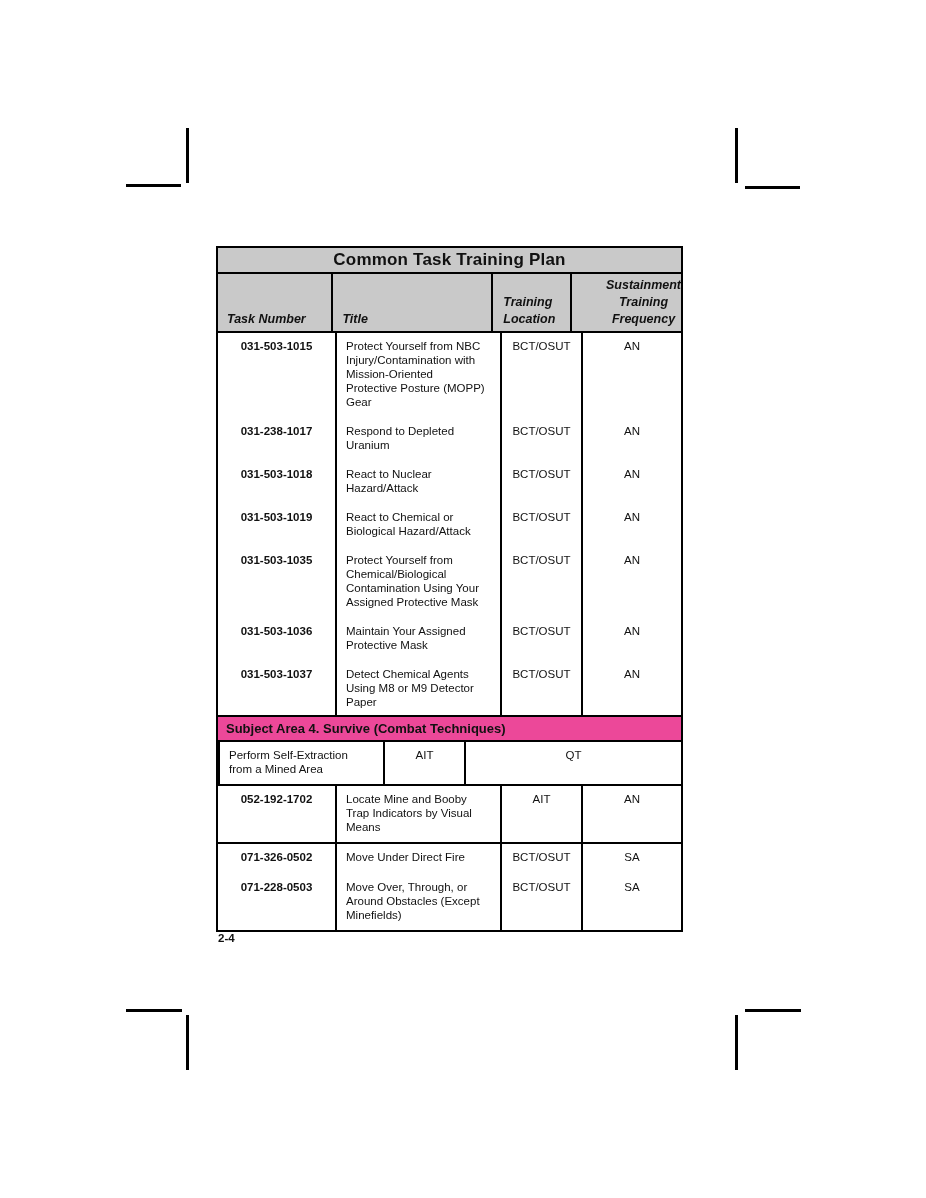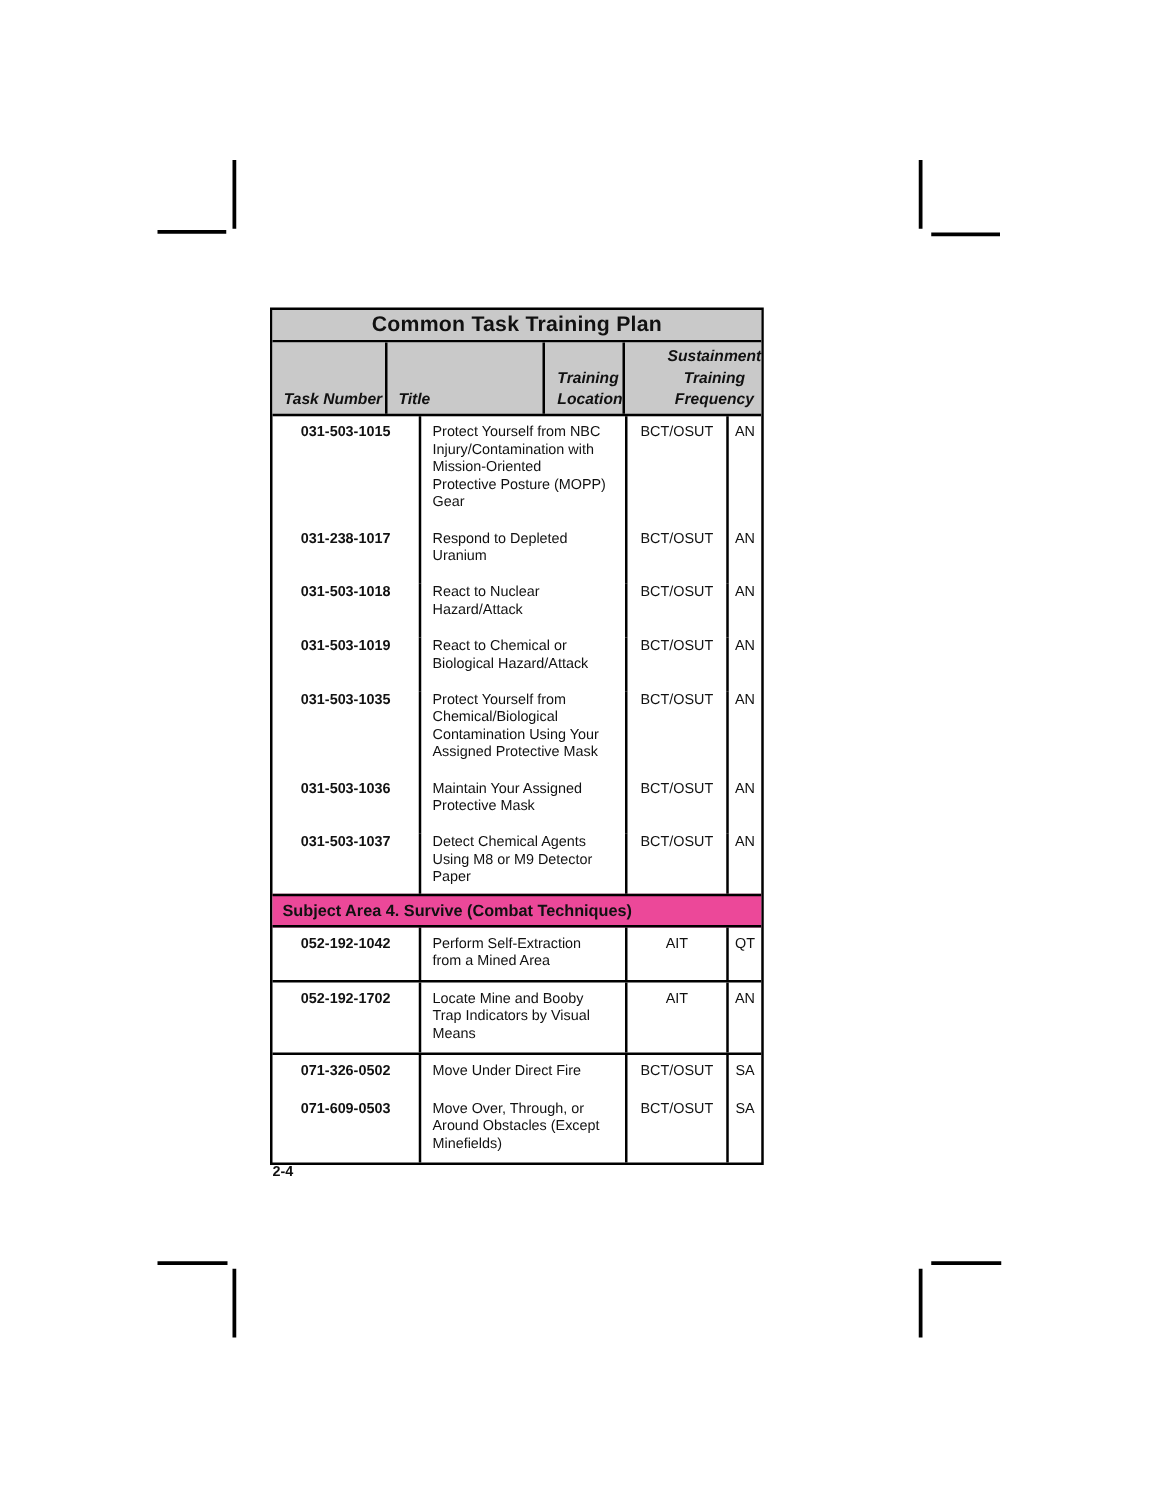--- a/index.html
+++ b/index.html
@@ -10,21 +10,21 @@
     font-family:"Liberation Sans", sans-serif;
     color:#111111;
     -webkit-font-smoothing:antialiased;
   }
 
   
   .mark { position:absolute; background:#000; }
 
   
   .ctt-table {
-    position:absolute; left:216px; top:246px; width:395px;
+    position:absolute; left:216px; top:246px; width:467px;
     border:2px solid #000; box-sizing:border-box; background:#fff;
   }
   .title-bar {
     background:#c9c9c9; border-bottom:2px solid #000;
     height:24px; line-height:24px; text-align:center;
     font-weight:bold; font-size:17px; letter-spacing:0.2px;
   }
   .header-row {
     display:flex; background:#c9c9c9; border-bottom:2px solid #000;
     min-height:57px; font-weight:bold; font-style:italic;
@@ -145,21 +145,20 @@
 Using M8 or M9 Detector
 Paper</div>
         <div class="cell c3 loc">BCT/OSUT</div>
         <div class="cell c4 freq">AN</div>
       </div>
     </div>
 
     <div class="section-row">Subject Area 4. Survive (Combat Techniques)</div>
 
     <div class="row row-divided">
-      <div class="cell c1 task">052-192-1042</div>
       <div class="cell c2 ttl">Perform Self-Extraction
 from a Mined Area</div>
       <div class="cell c3 loc">AIT</div>
       <div class="cell c4 freq">QT</div>
     </div>
 
     <div class="row row-divided">
       <div class="cell c1 task">052-192-1702</div>
       <div class="cell c2 ttl">Locate Mine and Booby
 Trap Indicators by Visual
@@ -169,21 +168,21 @@
     </div>
 
     <div class="group-d">
       <div class="row">
         <div class="cell c1 task">071-326-0502</div>
         <div class="cell c2 ttl">Move Under Direct Fire</div>
         <div class="cell c3 loc">BCT/OSUT</div>
         <div class="cell c4 freq">SA</div>
       </div>
       <div class="row">
-        <div class="cell c1 task">071-609-0503</div>
+        <div class="cell c1 task">071-228-0503</div>
         <div class="cell c2 ttl">Move Over, Through, or
 Around Obstacles (Except
 Minefields)</div>
         <div class="cell c3 loc">BCT/OSUT</div>
         <div class="cell c4 freq">SA</div>
       </div>
     </div>
 
   </div>
 

